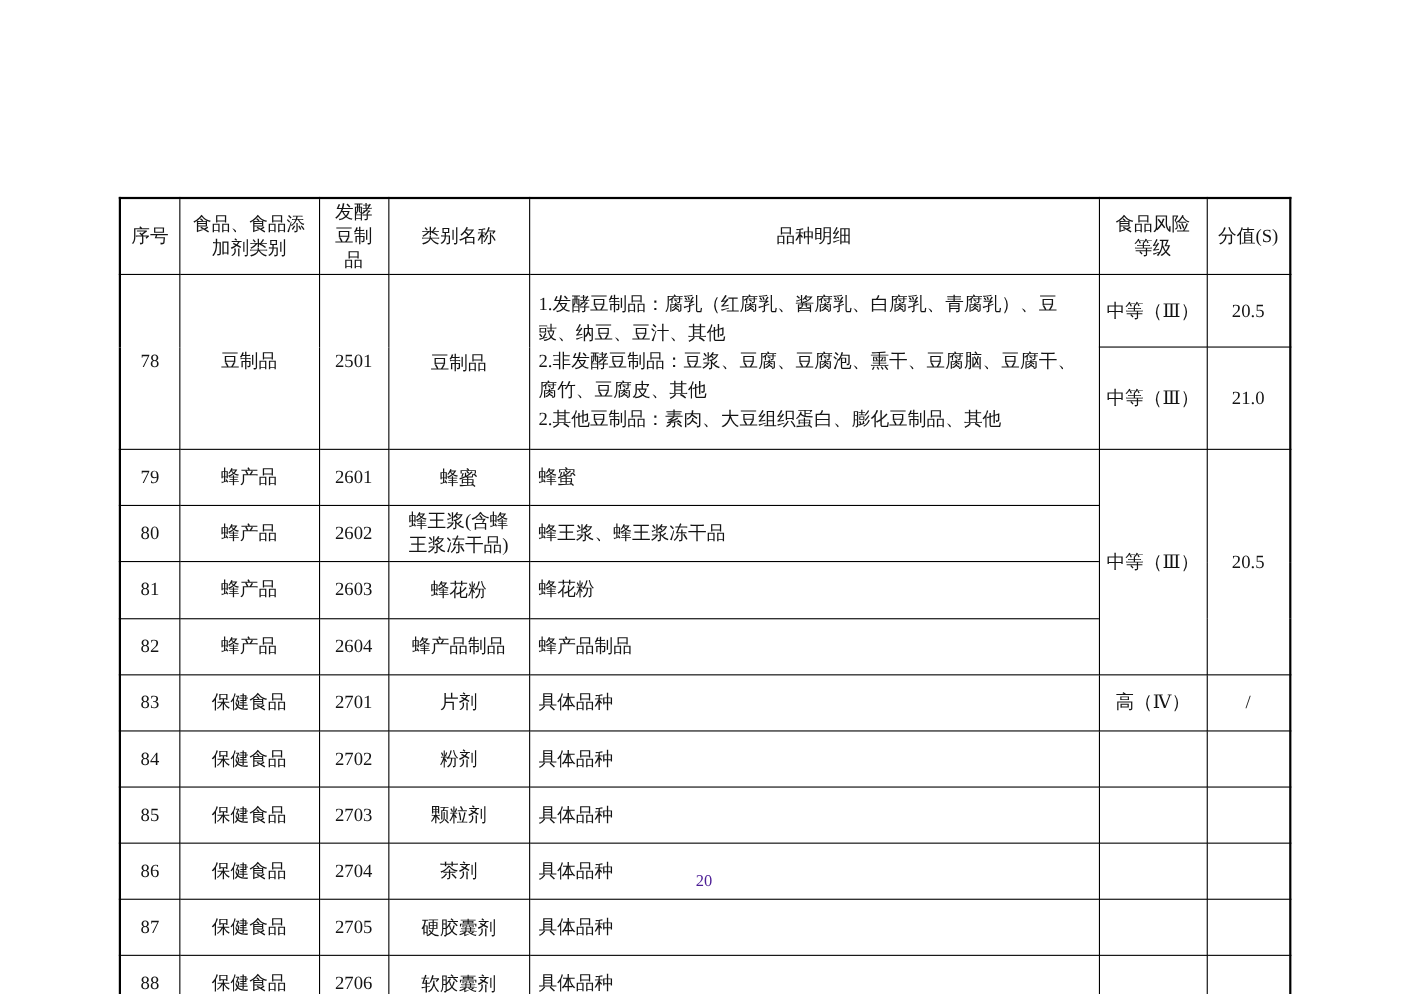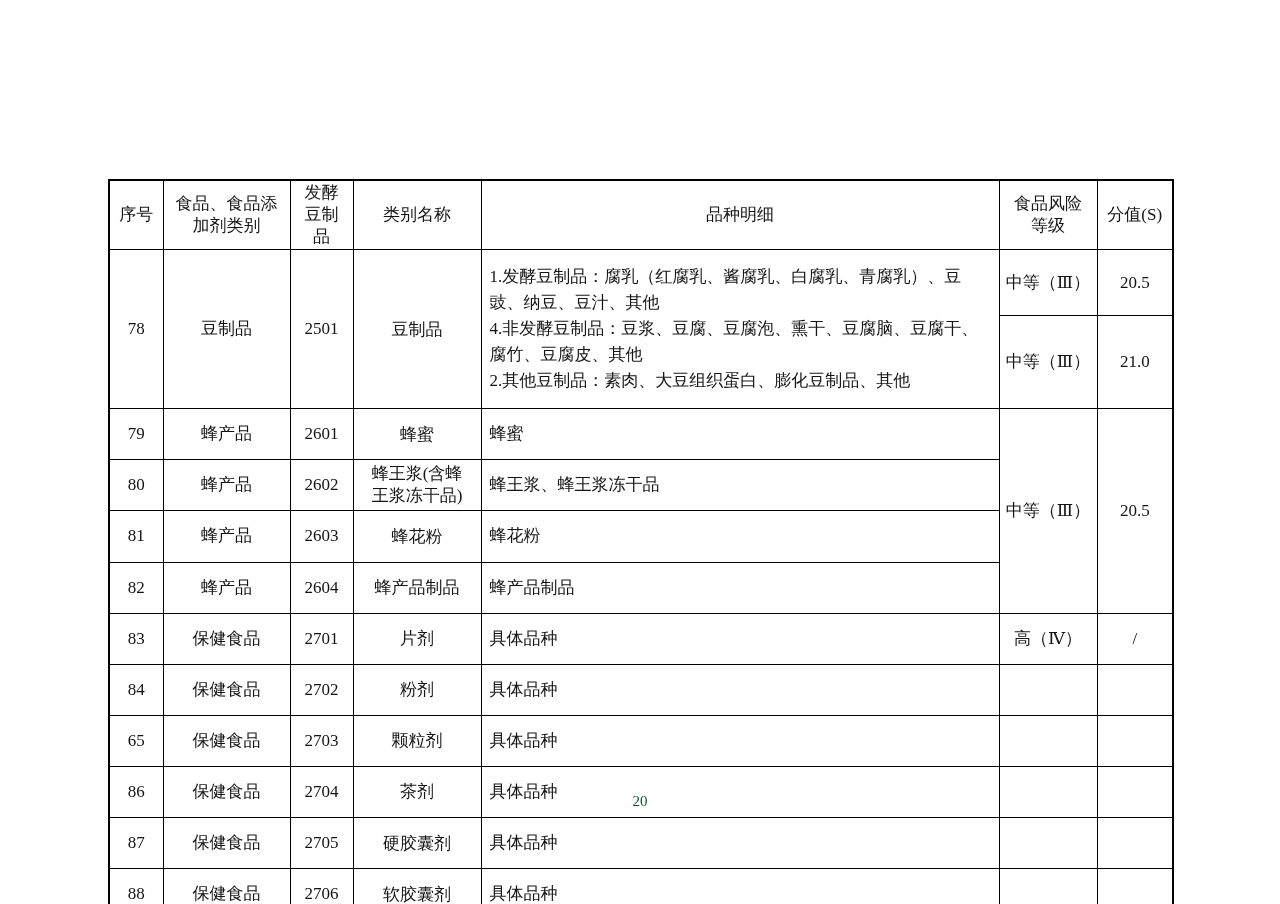--- a/index.html
+++ b/index.html
@@ -38,21 +38,21 @@
   .hdr-category .inner{max-width:106px;font-family:Liberation Serif, serif;}
   .hdr-code .inner{max-width:38px;}
   .hdr-risk .inner{max-width:74px;}
   td.name .inner{max-width:100px;}
   .page-number{
     position:absolute;
     top:793px;left:0;
     width:1280px;
     text-align:center;
     font-size:15px;
-    color:#14532d;
+    color:#4c1d95;
   }
 </style>
 </head>
 <body>
 
 <table class="doc">
   <colgroup>
     <col style="width:54px">
       <col style="width:127px">
       <col style="width:63px">
@@ -73,21 +73,21 @@
     <td>分值(S)</td>
   </tr>
 
   <tr style="height:55px">
     <td rowspan="2">78</td>
     <td rowspan="2">豆制品</td>
     <td rowspan="2">2501</td>
     <td rowspan="2" class="name"><span class="inner">豆制品</span></td>
     <td rowspan="2" class="detail">
       <div>1.发酵豆制品：腐乳（红腐乳、酱腐乳、白腐乳、青腐乳）、豆豉、纳豆、豆汁、其他</div>
-      <div>4.非发酵豆制品：豆浆、豆腐、豆腐泡、熏干、豆腐脑、豆腐干、腐竹、豆腐皮、其他</div>
+      <div>2.非发酵豆制品：豆浆、豆腐、豆腐泡、熏干、豆腐脑、豆腐干、腐竹、豆腐皮、其他</div>
       <div>2.其他豆制品：素肉、大豆组织蛋白、膨化豆制品、其他</div>
     </td>
     <td>中等（Ⅲ）</td>
     <td>20.5</td>
   </tr>
   <tr style="height:78px">
     <td>中等（Ⅲ）</td>
     <td>21.0</td>
   </tr>
 
@@ -134,21 +134,21 @@
   <tr style="height:43px">
     <td>84</td>
     <td>保健食品</td>
     <td>2702</td>
     <td class="name"><span class="inner">粉剂</span></td>
     <td class="detail">具体品种</td>
     <td></td>
     <td></td>
   </tr>
   <tr style="height:43px">
-    <td>65</td>
+    <td>85</td>
     <td>保健食品</td>
     <td>2703</td>
     <td class="name"><span class="inner">颗粒剂</span></td>
     <td class="detail">具体品种</td>
     <td></td>
     <td></td>
   </tr>
   <tr style="height:43px">
     <td>86</td>
     <td>保健食品</td>

